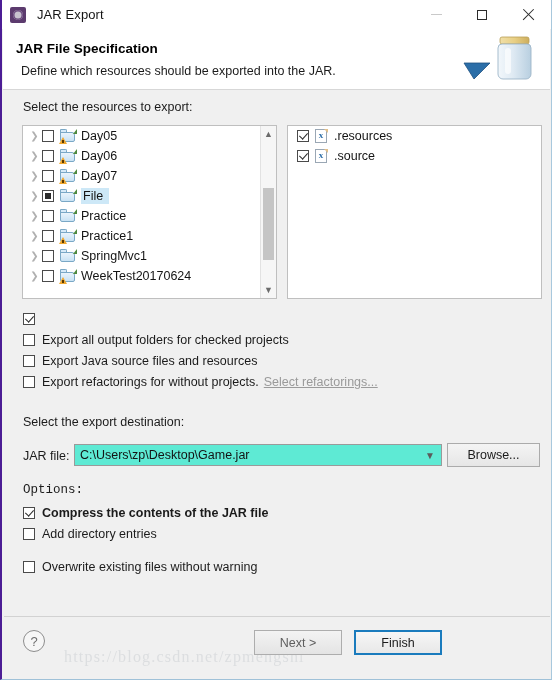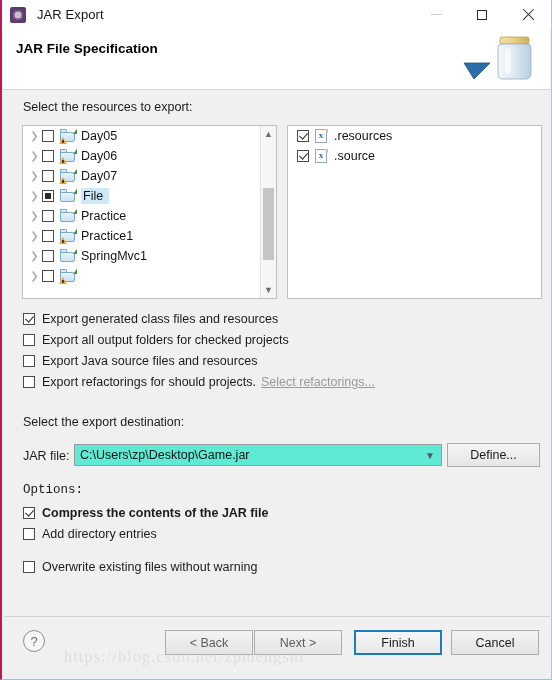--- a/index.html
+++ b/index.html
@@ -19,21 +19,21 @@
   }
 
   
   #window {
     position: absolute;
     left: 0; top: 0;
     width: 552px;
     height: 680px;
     background: #f0f0f0;
     box-sizing: border-box;
-    border-left: 2px solid #be185d;
+    border-left: 2px solid #4c1d95;
     border-right: 1px solid #a8c8dd;
     border-bottom: 1px solid #9fc1d8;
   }
 
   
   #titlebar {
     position: absolute;
     left: 0; top: 0;
     right: 0;
     height: 29px;
@@ -457,20 +457,21 @@
         <span class="glyph-max"></span>
       </div>
       <div class="win-btn">
         <span class="glyph-close"></span>
       </div>
     </div>
   </div>
 
   <div id="header">
     <div id="header-title">JAR File Specification</div>
+    <div id="header-desc">Define which resources should be exported into the JAR.</div>
     <svg id="header-graphic" viewBox="0 0 86 62">
       <defs>
         <linearGradient id="jarglass" x1="0" y1="0" x2="1" y2="0">
           <stop offset="0" stop-color="#f2f7fb"></stop>
           <stop offset="0.45" stop-color="#dfeaf3"></stop>
           <stop offset="1" stop-color="#b8cfe0"></stop>
         </linearGradient>
         <linearGradient id="jarlid" x1="0" y1="0" x2="1" y2="0">
           <stop offset="0" stop-color="#f0dfa8"></stop>
           <stop offset="0.5" stop-color="#e8cf84"></stop>
@@ -567,20 +568,21 @@
           </div>
           <div class="tree-row">
             <span class="twisty">❯</span>
             <span class="cbx"></span>
             <span class="folder-ico warn">
               <span class="ftab"></span>
               <span class="fbody"></span>
               <span class="farrow"></span>
               <span class="badge"></span>
             </span>
+            <span class="row-label">WeekTest20170624</span>
           </div>
         </div>
       <div id="tree-scroll">
         <div class="sb-arrow up">▲</div>
         <div id="sb-thumb"></div>
         <div class="sb-arrow down">▼</div>
       </div>
     </div>
 
     <div class="tree-pane" id="tree-right">
@@ -602,47 +604,46 @@
               <span class="xtext">x</span>
             </span>
             <span class="row-label">.source</span>
           </div>
         </div>
     </div>
 
     <div id="export-options">
         <div class="opt-row" style="top: 220px;">
           <span class="cbx checked"></span>
-          <span class="opt-label">Export generated class files and resources</span>
         </div>
         <div class="opt-row" style="top: 241px;">
           <span class="cbx"></span>
           <span class="opt-label">Export all output folders for checked projects</span>
         </div>
         <div class="opt-row" style="top: 262px;">
           <span class="cbx"></span>
           <span class="opt-label">Export Java source files and resources</span>
         </div>
         <div class="opt-row" style="top: 283px;">
           <span class="cbx"></span>
-          <span class="opt-label">Export refactorings for should projects.</span>
+          <span class="opt-label">Export refactorings for without projects.</span>
           <span class="opt-link">Select refactorings...</span>
         </div>
       </div>
 
     <div class="field-label" style="left:19px; top:325px;">Select the export destination:</div>
 
     <div class="field-label" id="jar-label" style="left:19px; top:359px;">JAR file:</div>
 
     <div id="jar-combo" style="top:354px;">
       <span id="jar-value">C:\Users\zp\Desktop\Game.jar</span>
       <span id="jar-chevron">▼</span>
     </div>
 
-    <div id="browse-btn" style="top:353px;">Define...</div>
+    <div id="browse-btn" style="top:353px;">Browse...</div>
 
     <div class="field-label" style="left:19px; top:393px;font-family:Liberation Mono, monospace;">Options:</div>
 
     <div id="jar-options">
         <div class="opt-row" style="top: 414px; font-weight: bold;">
           <span class="cbx checked"></span>
           <span class="opt-label">Compress the contents of the JAR file</span>
         </div>
         <div class="opt-row" style="top: 435px;">
           <span class="cbx"></span>
@@ -651,19 +652,17 @@
         <div class="opt-row" style="top: 468px;">
           <span class="cbx"></span>
           <span class="opt-label">Overwrite existing files without warning</span>
         </div>
       </div>
   </div>
 
   <div id="footer">
     <div id="watermark">https://blog.csdn.net/zpmengshi</div>
     <div id="help-icon">?</div>
-    <div class="dlg-btn disabled" id="btn-back">&lt; Back</div>
     <div class="dlg-btn disabled" id="btn-next">Next &gt;</div>
     <div class="dlg-btn default" id="btn-finish">Finish</div>
-    <div class="dlg-btn" id="btn-cancel">Cancel</div>
   </div>
 
 </div>
 
 </body></html>

